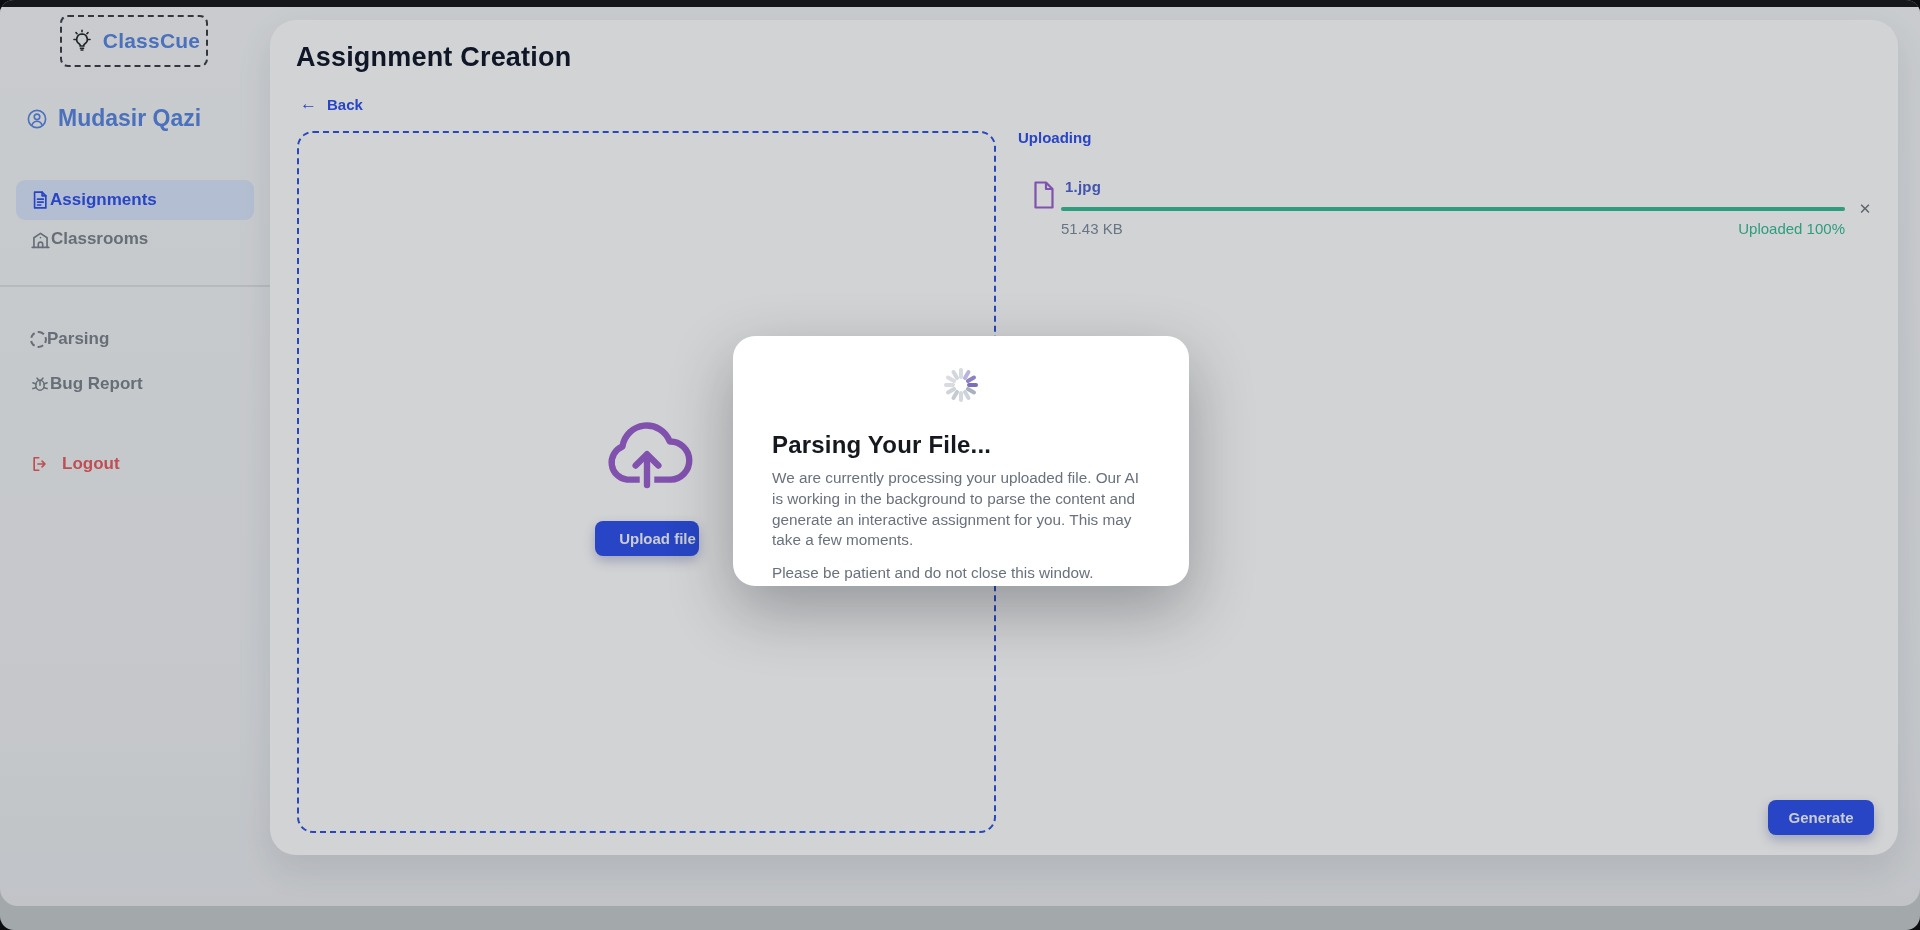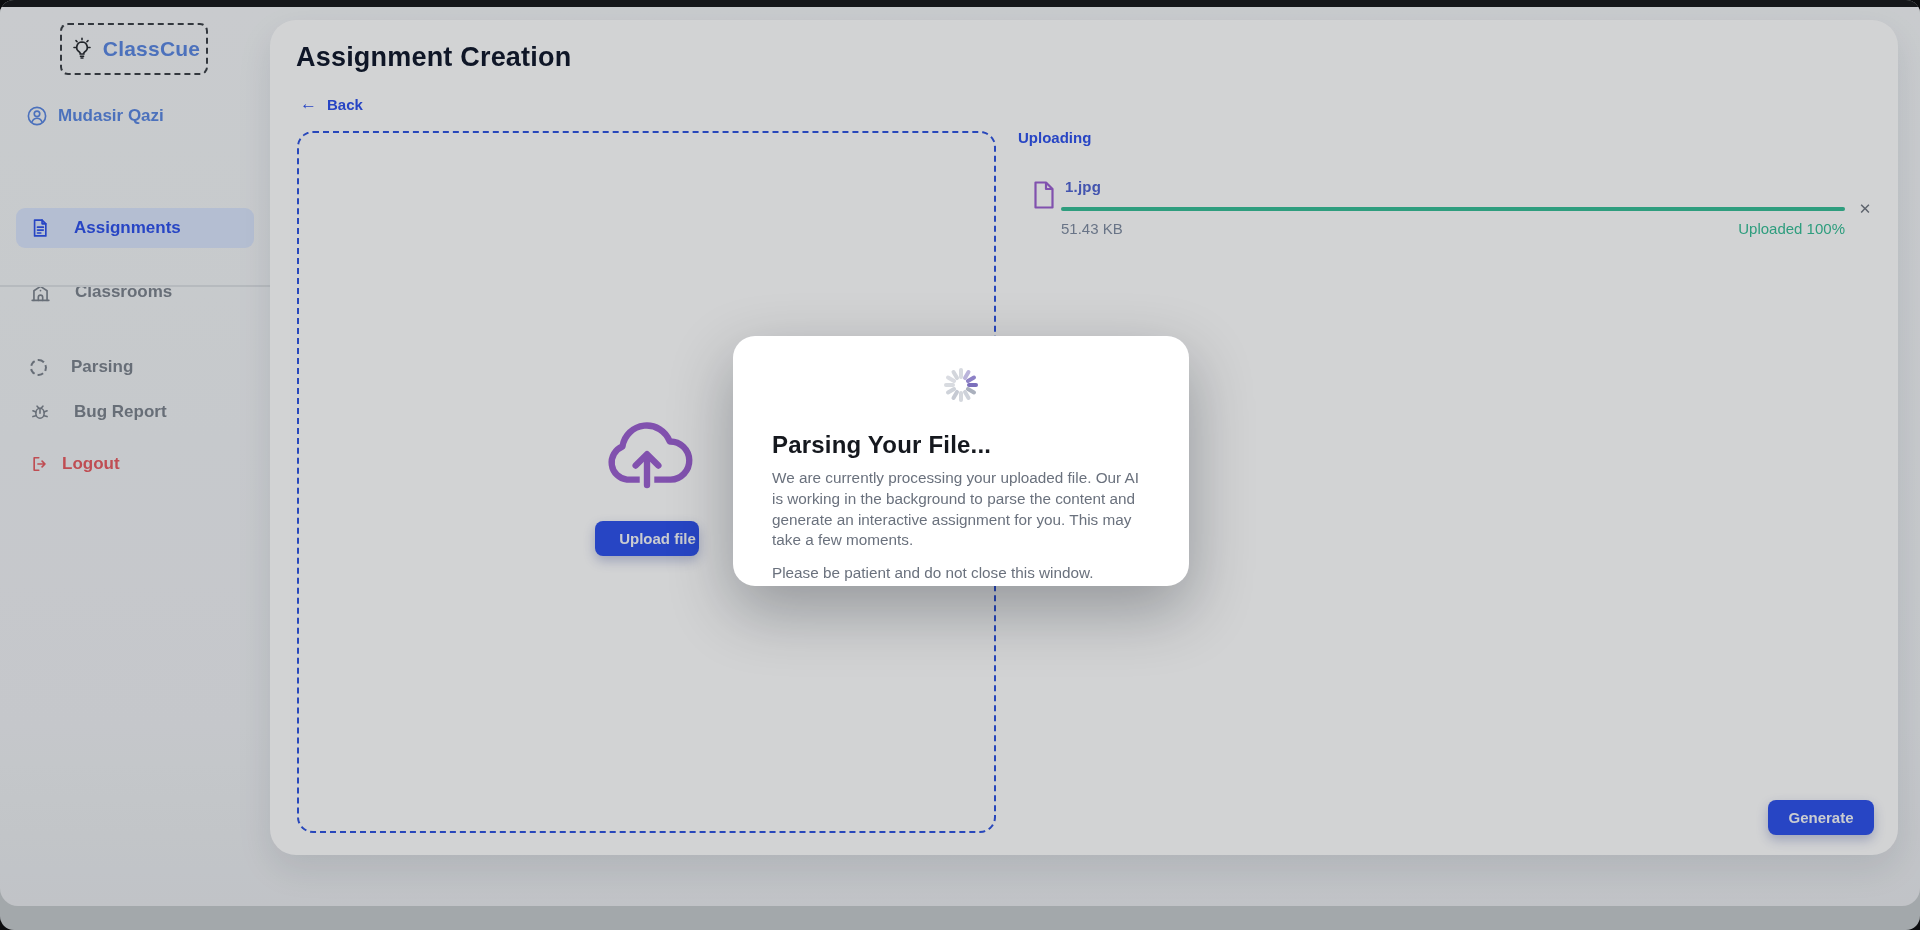--- a/index.html
+++ b/index.html
@@ -4,27 +4,27 @@
 <style>
   * { margin:0; padding:0; box-sizing:border-box; }
   html,body { width:1920px; height:930px; background:#0c0d0f; font-family:"Liberation Sans","DejaVu Sans",sans-serif; }
 
   .screen { position:absolute; inset:0; width:1920px; height:930px; background:#c6cacd; border-radius:14px; overflow:hidden; }
   .topstrip { position:absolute; top:0; left:0; width:100%; height:7px; background:#17181a; }
   .page { position:absolute; top:7px; left:0; right:0; bottom:24px; background:linear-gradient(180deg,#f4f6f8 0%,#eff1f4 80%,#eaecef 100%); border-radius:0 0 18px 18px; }
 
   
   .sidebar { position:absolute; left:0; top:0; bottom:0; width:270px; }
-  .logo-box { position:absolute; left:60px; top:16px; width:148px; height:52px; border:2px dashed #3a3f45; border-radius:8px; display:flex; align-items:center; justify-content:center; gap:7px; cursor:pointer; }
+  .logo-box { position:absolute; left:60px; top:8px; width:148px; height:52px; border:2px dashed #3a3f45; border-radius:8px; display:flex; align-items:center; justify-content:center; gap:7px; cursor:pointer; }
   .logo-text { font-size:21px; font-weight:800; color:#5a87e2; letter-spacing:.2px; }
-  .user-row { position:absolute; left:26px; top:98px; display:flex; align-items:center; gap:10px; color:#5a87e2; font-size:17px; font-weight:700; cursor:pointer; }
-  .nav-item { position:absolute; left:16px; width:238px; height:40px; display:flex; align-items:center; gap:24px; padding-left:14px; border-radius:9px; font-size:17px; font-weight:700; color:#7c838d; cursor:pointer;margin-top:28px; }
+  .user-row { position:absolute; left:26px; top:98px; display:flex; align-items:center; gap:10px; color:#5a87e2; font-size:23px; font-weight:700; cursor:pointer; }
+  .nav-item { position:absolute; left:16px; width:238px; height:40px; display:flex; align-items:center; gap:0; padding-left:14px; border-radius:9px; font-size:17px; font-weight:700; color:#7c838d; cursor:pointer; }
   .nav-item.active { background:#dbe6fd; color:#2d50ec; }
   .nav-assignments { top:173px; }
-  .nav-classrooms { top:237px; }
+  .nav-classrooms { top:212px; }
   .nav-feedback   { top:314px; height:36px; }
   .nav-bug        { top:359px; height:36px; }
   .sidebar-divider { position:absolute; left:0; top:278px; width:270px; height:2px; background:#dde0e4; }
   .logout-row { position:absolute; left:16px; top:439px; height:36px; display:flex; align-items:center; gap:12px; padding-left:14px; font-size:17px; font-weight:700; color:#e85b60; cursor:pointer; }
   .ic { display:inline-flex; align-items:center; justify-content:center; }
   .dashed-circle { width:17px; height:17px; border:2px dashed #7c838d; border-radius:50%; }
 
   
   .card { position:absolute; left:270px; top:13px; width:1628px; height:835px; background:#ffffff; border-radius:26px; box-shadow:0 14px 34px rgba(20,30,50,.10); }
   .page-title { position:absolute; left:26px; top:22px; font-size:27px; font-weight:800; color:#0f172a; letter-spacing:.2px; }

